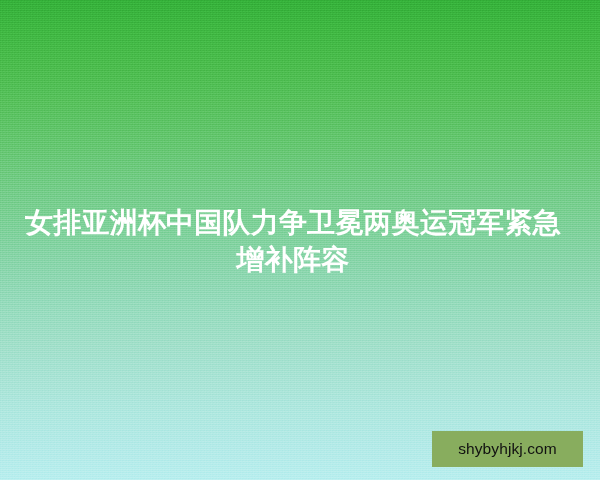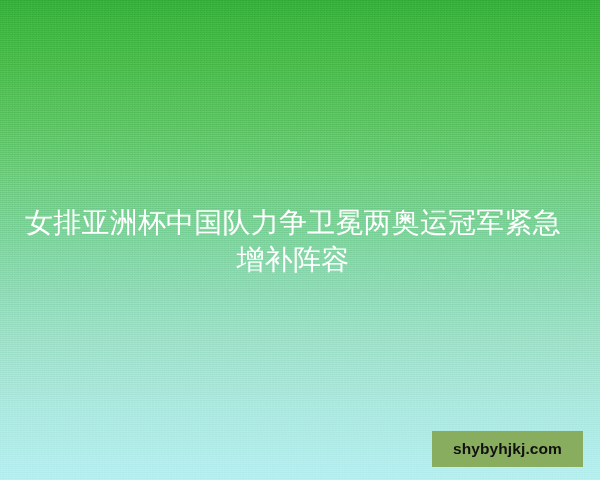--- a/index.html
+++ b/index.html
@@ -74,21 +74,21 @@
   
   #headline {
     position: absolute;
     left: 12px;
     right: 26px;
     top: 204px;
     text-align: center;
     color: #ffffff;
     font-size: 28px;
     line-height: 37px;
-    font-weight: 400;
+    font-weight: 700;
     letter-spacing: 0.2px;
     white-space: normal;
     text-rendering: optimizeLegibility;
   }
 
   
   #watermark {
     position: absolute;
     left: 432px;
     top: 431px;
@@ -96,21 +96,21 @@
     height: 36px;
     background: #88ad5e;
     display: flex;
     align-items: center;
     justify-content: center;
   }
   #watermark-text {
     color: #111111;
     font-size: 15.5px;
     line-height: 1;
-    font-weight: 700;
+    font-weight: 400;
     letter-spacing: 0.1px;
   }
 </style>
 </head>
 <body>
 
 <div id="stage">
 
   <div id="gradient-layer"></div>
 

